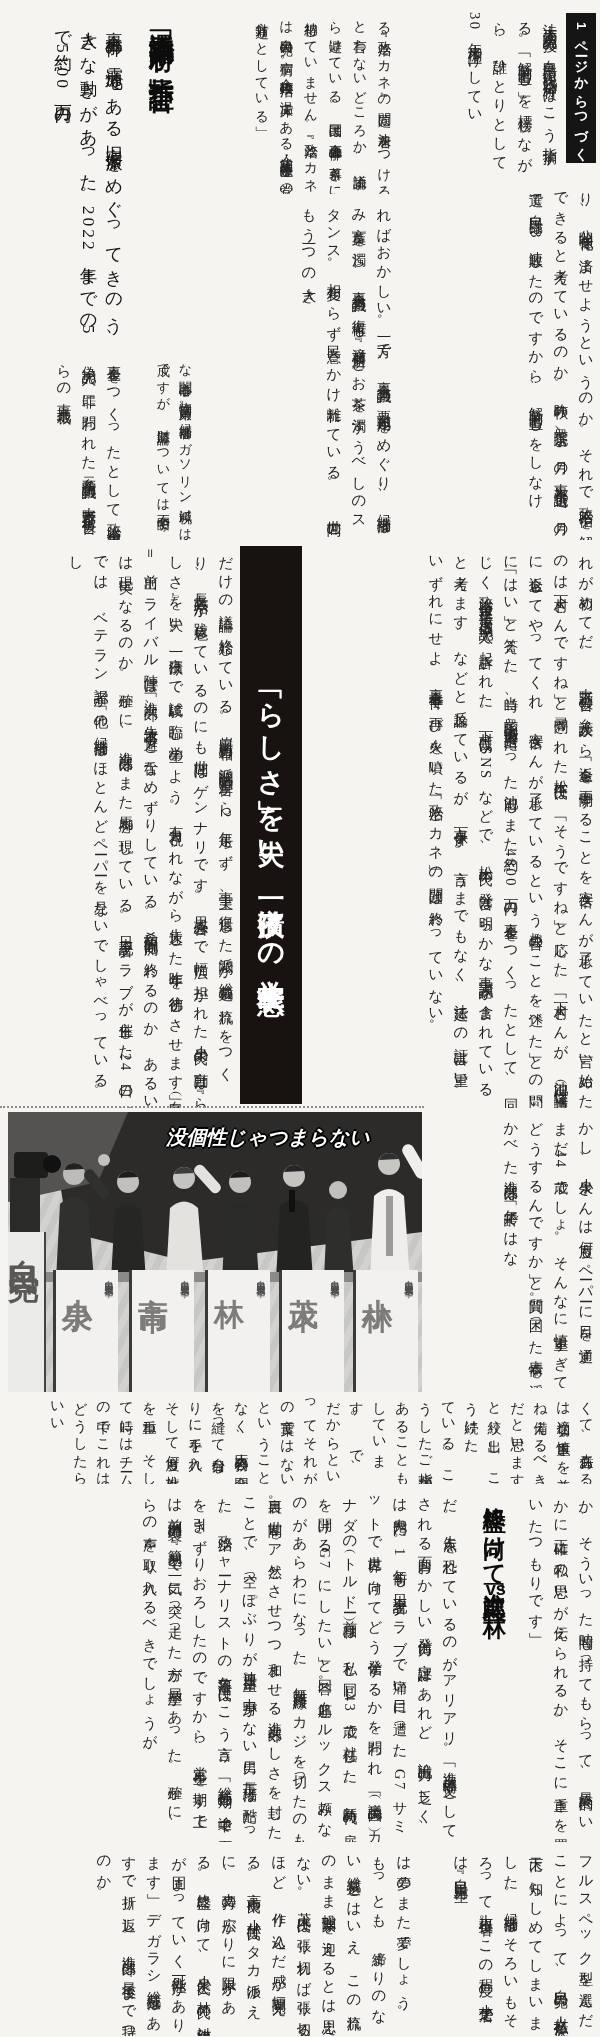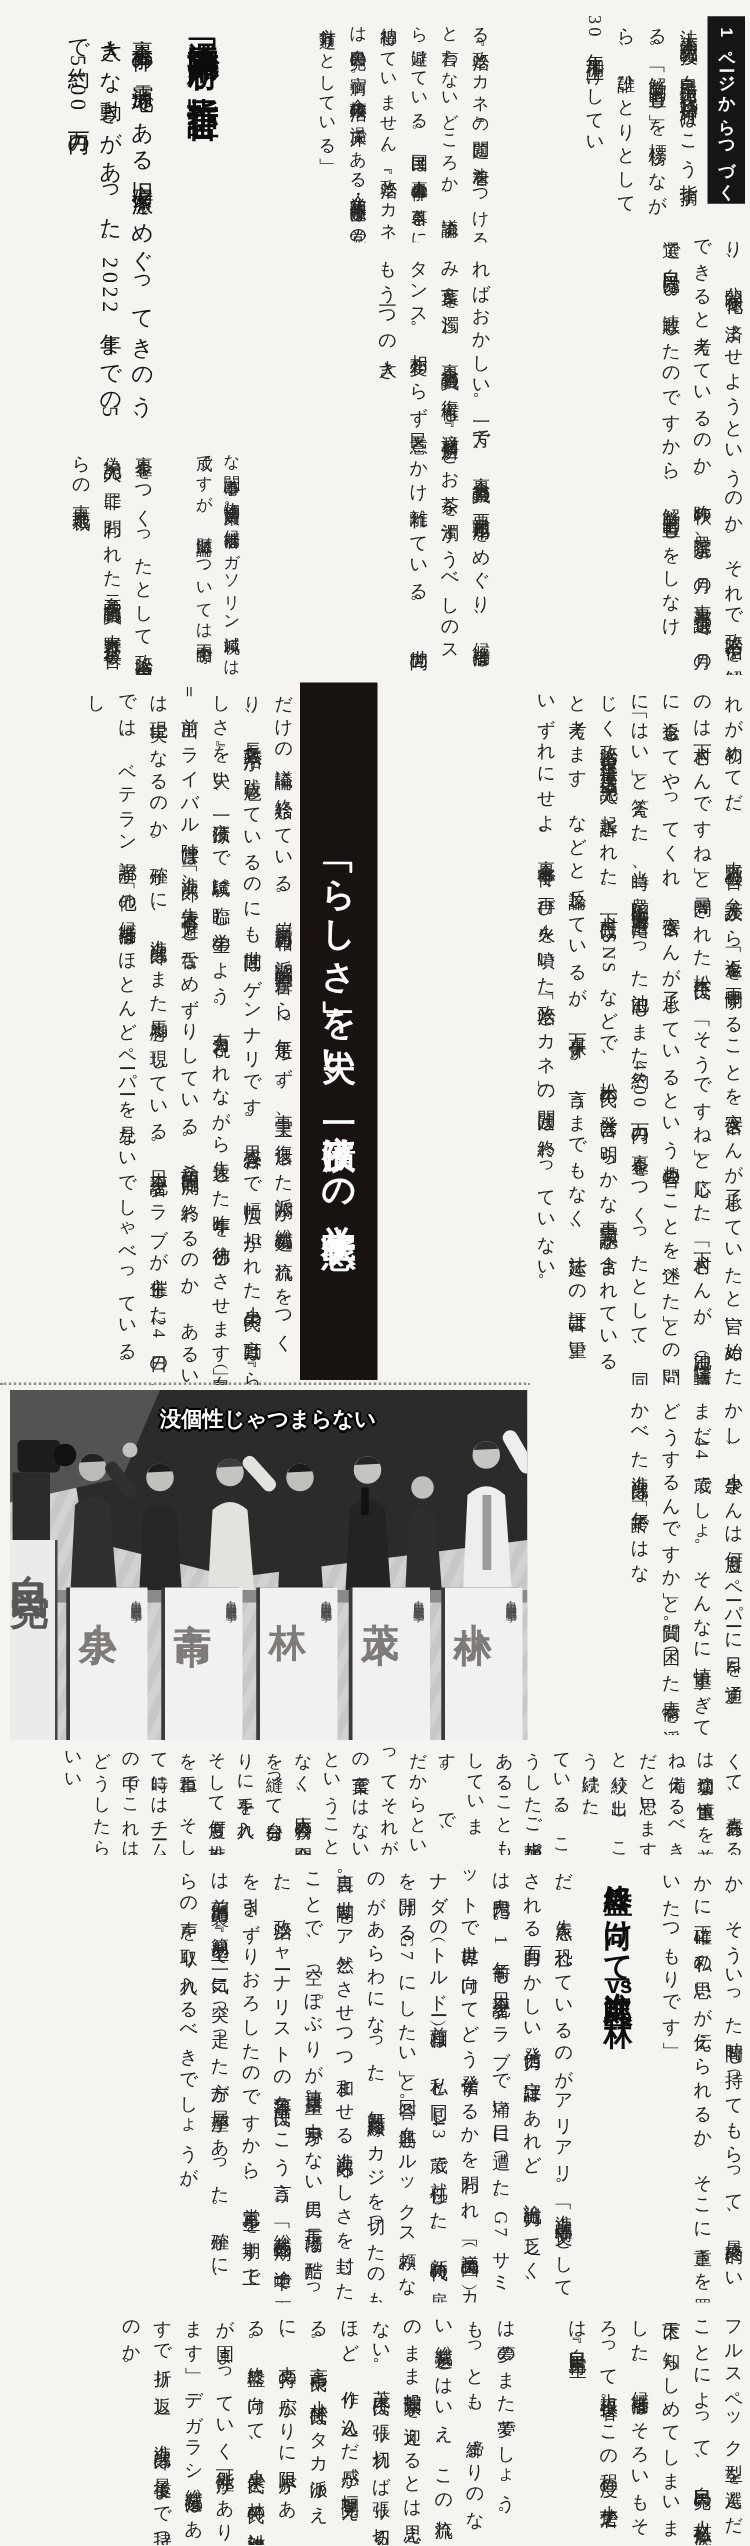--- a/index.html
+++ b/index.html
@@ -12,23 +12,23 @@
   .hl{font-family:"Liberation Sans",sans-serif;font-weight:900;color:#0d0d0d;}
   .tag{background:#151515;color:#fff;font-family:"Liberation Sans",sans-serif;
        font-weight:bold;font-size:13.5px;line-height:30px;letter-spacing:2px;text-align:center;}
   .banner-black{background:#181310;color:#ffffff;font-size:27px;letter-spacing:2.5px;
        line-height:62px;text-align:center;font-family:"Liberation Sans",sans-serif;font-weight:900;}
   .tcy{text-combine-upright:all;font-size:0.8em;}
   .dotted{position:absolute;border-top:2px dotted #8f8d89;}
   
   #photo{position:absolute;left:8px;top:1112px;width:414px;height:280px;overflow:hidden;
          background:repeating-linear-gradient(115deg,#c7c7c5 0 7px,#d3d2d0 7px 14px);}
-  #photo .caption{position:absolute;top:12px;left:120px;width:280px;text-align:left;
-      font-family:"Liberation Sans",sans-serif;font-weight:bold;font-size:17px;color:#ffffff;
-      text-shadow:-2px 0 0 #000,2px 0 0 #000,0 -2px 0 #000,0 2px 0 #000,1px 1px 0 #000;z-index:5;}
+  #photo .caption{position:absolute;top:12px;left:120px;width:280px;text-align:center;
+      font-family:"Liberation Sans",sans-serif;font-weight:bold;font-size:20px;color:#ffffff;
+      text-shadow:-2px 0 0 #000,2px 0 0 #000,0 -2px 0 #000,0 2px 0 #000,1px 1px 0 #000;z-index:5;font-style:italic;}
   .nobori{position:absolute;bottom:0;height:122px;width:62px;background:#f2f1ef;
           box-shadow:-3px 0 0 #3a3a3a;z-index:4;}
   .nobori .main{position:absolute;top:4px;left:2px;width:38px;height:114px;writing-mode:vertical-rl;
       font-family:"Liberation Sans",sans-serif;font-weight:900;font-size:30px;line-height:38px;
       letter-spacing:4px;color:#7e7b79;}
   .nobori .sub{position:absolute;top:3px;right:2px;width:14px;height:116px;writing-mode:vertical-rl;
       font-size:9px;line-height:14px;letter-spacing:1px;color:#4c4c4c;font-family:"Liberation Sans",sans-serif;}
   #flag{position:absolute;bottom:0;left:-8px;width:44px;height:160px;background:#ebebe9;
         box-shadow:2px 0 0 #444;z-index:4;}
   #flag .main{position:absolute;top:2px;left:4px;width:40px;height:156px;writing-mode:vertical-rl;

